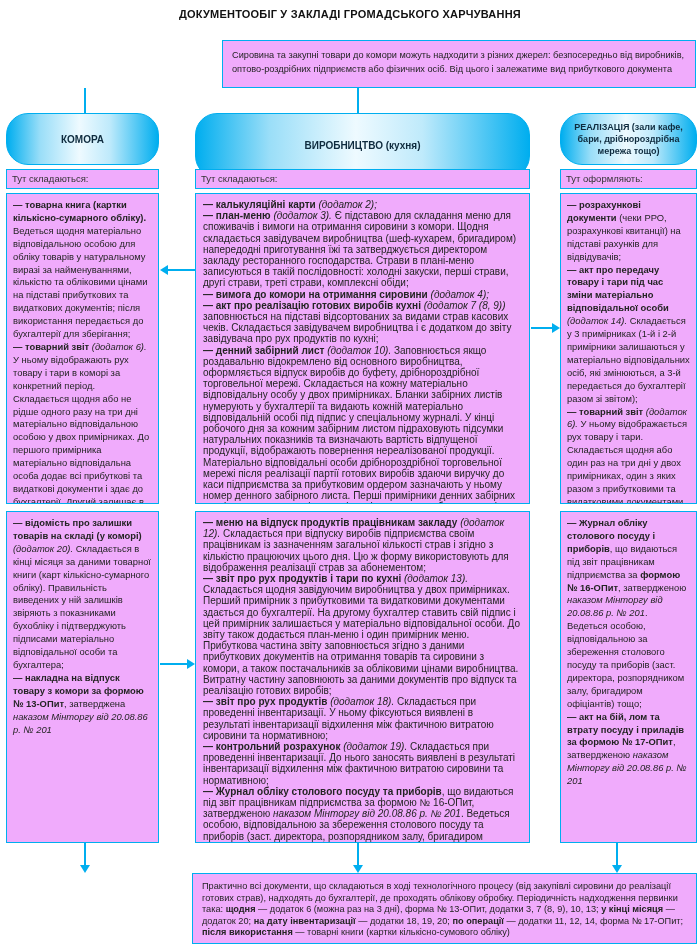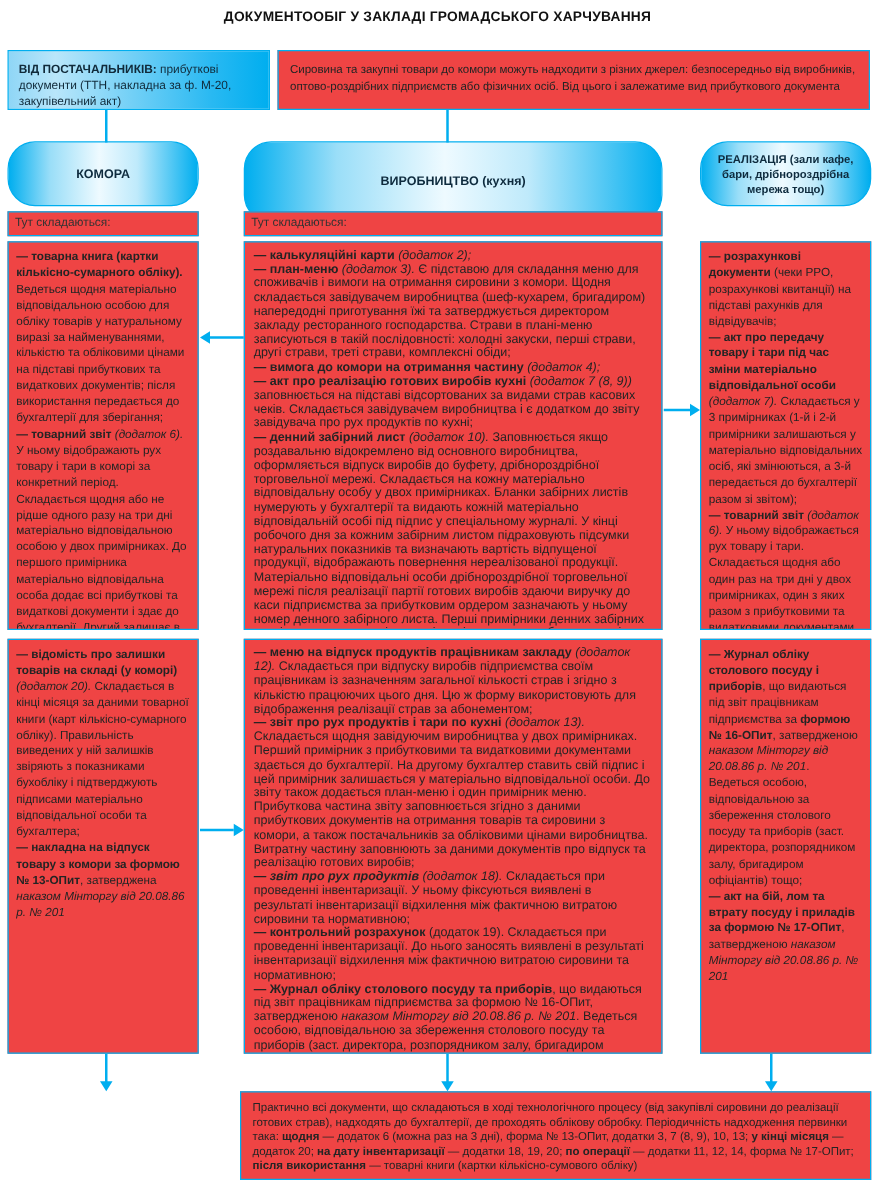--- a/index.html
+++ b/index.html
@@ -5,21 +5,21 @@
   html,body{margin:0;padding:0;background:#ffffff;}
   .page{position:relative;width:700px;height:948px;background:#ffffff;
         font-family:"Liberation Sans", sans-serif;color:#212121;overflow:hidden;}
   .title{position:absolute;top:8px;left:0;width:700px;text-align:center;
          font-size:11px;font-weight:bold;color:#111111;letter-spacing:.2px;}
   .cyanbox{position:absolute;box-sizing:border-box;border:1.5px solid #00aeef;}
   .fillgrad{background:linear-gradient(90deg,#8fd6f6 0%,#b9e6fa 18%,#29b9f2 78%,#00aeef 100%);}
   .hdrgrad{background:linear-gradient(90deg,#00aeef 0%,#9adef8 22%,#eefaff 48%,#bfeafb 68%,#00aeef 100%);border-radius:22px;}
   .hdr{display:flex;align-items:center;justify-content:center;text-align:center;
        font-weight:bold;color:#0e2b3e;}
-  .whitebox{position:absolute;box-sizing:border-box;border:1.4px solid #00aeef;background:#ef4444;}
+  .whitebox{position:absolute;box-sizing:border-box;border:1.4px solid #00aeef;background:#f0abfc;}
   .labelbox{font-size:9.5px;color:#333;padding:3px 5px;box-sizing:border-box;}
   .boxtext{white-space:pre-wrap;overflow:hidden;box-sizing:border-box;color:#242424;}
   .narrowtext{font-size:9.4px;line-height:12.9px;padding:5px 6px;}
   .widetext{font-size:10px;line-height:11.2px;padding:5px 7px;}
   .suppliers{font-size:9.5px;line-height:13px;padding:8px 8px;color:#102a3a;}
   .note{font-size:9.2px;line-height:14px;padding:7px 9px;}
   .summary{font-size:9.2px;line-height:11.6px;padding:7px 9px;}
   .vstem{position:absolute;width:2px;background:#00aeef;}
   .hstem{position:absolute;height:2px;background:#00aeef;}
   .ah{position:absolute;width:0;height:0;}
@@ -27,57 +27,57 @@
   .ah-left{border-top:5px solid transparent;border-bottom:5px solid transparent;border-right:8px solid #00aeef;}
   .ah-right{border-top:5px solid transparent;border-bottom:5px solid transparent;border-left:8px solid #00aeef;}
 </style>
 </head>
 <body>
 
 <div class="page">
 
   <div class="title">ДОКУМЕНТООБІГ У ЗАКЛАДІ ГРОМАДСЬКОГО ХАРЧУВАННЯ</div>
 
-  <div class="cyanbox fillgrad suppliers boxtext" style="left:6px;top:40px;width:210px;height:48px;"><span style="font-weight: bold;">ВІД ПОСТАЧАЛЬНИКІВ:</span><span> прибуткові документи (ТТН, накладна за ф. М-20, закупівельний акт)</span></div>
   <div class="whitebox note boxtext" style="left:222px;top:40px;width:474px;height:48px;">Сировина та закупні товари до комори можуть надходити з різних джерел: безпосередньо від виробників, оптово-роздрібних підприємств або фізичних осіб. Від цього і залежатиме вид прибуткового документа</div>
 
   <div>
     <div class="vstem" style="left:84px;top:88px;height:28px;"></div>
     <div class="ah ah-down" style="left:80px;top:115px;"></div>
   </div>
   <div>
     <div class="vstem" style="left:357px;top:88px;height:28px;"></div>
     <div class="ah ah-down" style="left:353px;top:115px;"></div>
   </div>
 
   <div class="cyanbox hdrgrad hdr" style="left:6px;top:113px;width:153px;height:52px;font-size:10px;">КОМОРА</div>
   <div class="cyanbox hdrgrad hdr" style="left:195px;top:113px;width:335px;height:65px;font-size:10px;">ВИРОБНИЦТВО (кухня)</div>
   <div class="cyanbox hdrgrad hdr" style="left:560px;top:113px;width:137px;height:52px;font-size:9px;line-height:12px;padding:0 4px;">РЕАЛІЗАЦІЯ (зали кафе, бари, дрібнороздрібна мережа тощо)</div>
 
   <div class="whitebox labelbox" style="left:6px;top:169px;width:153px;height:20px;">Тут складаються:</div>
   <div class="whitebox labelbox" style="left:195px;top:169px;width:335px;height:20px;">Тут складаються:</div>
+  <div class="whitebox labelbox" style="left:560px;top:169px;width:137px;height:20px;">Тут оформляють:</div>
 
   <div class="whitebox boxtext narrowtext" style="left:6px;top:193px;width:153px;height:311px;"><span style="font-weight: bold;">— товарна книга (картки кількісно-сумарного обліку).</span><span> Ведеться щодня матеріально відповідальною особою для обліку товарів у натуральному виразі за найменуваннями, кількістю та обліковими цінами на підставі прибуткових та видаткових документів; після використання передається до бухгалтерії для зберігання;
 </span><span style="font-weight: bold;">— товарний звіт </span><span style="font-style: italic;">(додаток 6).</span><span> У ньому відображають рух товару і тари в коморі за конкретний період. Складається щодня або не рідше одного разу на три дні матеріально відповідальною особою у двох примірниках. До першого примірника матеріально відповідальна особа додає всі прибуткові та видаткові документи і здає до бухгалтерії. Другий залишає в себе;</span></div>
   <div class="whitebox boxtext widetext" style="left:195px;top:193px;width:335px;height:311px;"><span style="font-weight: bold;">— калькуляційні карти </span><span style="font-style: italic;">(додаток 2);
 </span><span style="font-weight: bold;">— план-меню </span><span style="font-style: italic;">(додаток 3).</span><span> Є підставою для складання меню для споживачів і вимоги на отримання сировини з комори. Щодня складається завідувачем виробництва (шеф-кухарем, бригадиром) напередодні приготування їжі та затверджується директором закладу ресторанного господарства. Страви в плані-меню записуються в такій послідовності: холодні закуски, перші страви, другі страви, треті страви, комплексні обіди;
-</span><span style="font-weight: bold;">— вимога до комори на отримання частину </span><span style="font-style: italic;">(додаток 4);
+</span><span style="font-weight: bold;">— вимога до комори на отримання сировини </span><span style="font-style: italic;">(додаток 4);
 </span><span style="font-weight: bold; text-align: right;">— акт про реалізацію готових виробів кухні </span><span style="font-style: italic;">(додаток 7 (8, 9))</span><span> заповнюється на підставі відсортованих за видами страв касових чеків. Складається завідувачем виробництва і є додатком до звіту завідувача про рух продуктів по кухні;
 </span><span style="font-weight: bold;">— денний забірний лист </span><span style="font-style: italic;">(додаток 10).</span><span> Заповнюється якщо роздавальню відокремлено від основного виробництва, оформляється відпуск виробів до буфету, дрібнороздрібної торговельної мережі. Складається на кожну матеріально відповідальну особу у двох примірниках. Бланки забірних листів нумерують у бухгалтерії та видають кожній матеріально відповідальній особі під підпис у спеціальному журналі. У кінці робочого дня за кожним забірним листом підраховують підсумки натуральних показників та визначають вартість відпущеної продукції, відображають повернення нереалізованої продукції. Матеріально відповідальні особи дрібнороздрібної торговельної мережі після реалізації партії готових виробів здаючи виручку до каси підприємства за прибутковим ордером зазначають у ньому номер денного забірного листа. Перші примірники денних забірних листів здаються матеріально відповідальними особами разом із товарним звітом до бухгалтерії підприємства, а другі примірники здають завідувачі виробництва разом зі звітом про рух продуктів по кухні;
 </span></div>
   <div class="whitebox boxtext narrowtext" style="left:560px;top:193px;width:137px;height:311px;"><span style="font-weight: bold; text-align: center;">— розрахункові документи</span><span> (чеки РРО, розрахункові квитанції) на підставі рахунків для відвідувачів;
-</span><span style="font-weight: bold;">— акт про передачу товару і тари під час зміни матеріально відповідальної особи </span><span style="font-style: italic;">(додаток 7).</span><span> Складається у 3 примірниках (1-й і 2-й примірники залишаються у матеріально відповідальних осіб, які змінюються, а 3-й передається до бухгалтерії разом зі звітом);
+</span><span style="font-weight: bold;">— акт про передачу товару і тари під час зміни матеріально відповідальної особи </span><span style="font-style: italic;">(додаток 14).</span><span> Складається у 3 примірниках (1-й і 2-й примірники залишаються у матеріально відповідальних осіб, які змінюються, а 3-й передається до бухгалтерії разом зі звітом);
 </span><span style="font-weight: bold;">— товарний звіт </span><span style="font-style: italic;">(додаток 6).</span><span> У ньому відображається рух товару і тари. Складається щодня або один раз на три дні у двох примірниках, один з яких разом з прибутковими та видатковими документами передається до бухгалтерії;</span></div>
 
   <div class="whitebox boxtext narrowtext" style="left:6px;top:511px;width:153px;height:332px;"><span style="font-weight: bold;">— відомість про залишки товарів на складі (у коморі) </span><span style="font-style: italic;">(додаток 20).</span><span> Складається в кінці місяця за даними товарної книги (карт кількісно-сумарного обліку). Правильність виведених у ній залишків звіряють з показниками бухобліку і підтверджують підписами матеріально відповідальної особи та бухгалтера;
 </span><span style="font-weight: bold;">— накладна на відпуск товару з комори за формою № 13-ОПит</span><span>, затверджена </span><span style="font-style: italic;">наказом Мінторгу від 20.08.86 р. № 201</span></div>
   <div class="whitebox boxtext widetext" style="left:195px;top:511px;width:335px;height:332px;"><span style="font-weight: bold;">— меню на відпуск продуктів працівникам закладу </span><span style="font-style: italic;">(додаток 12).</span><span> Складається при відпуску виробів підприємства своїм працівникам із зазначенням загальної кількості страв і згідно з кількістю працюючих цього дня. Цю ж форму використовують для відображення реалізації страв за абонементом;
 </span><span style="font-weight: bold;">— звіт про рух продуктів і тари по кухні </span><span style="font-style: italic;">(додаток 13).</span><span> Складається щодня завідуючим виробництва у двох примірниках. Перший примірник з прибутковими та видатковими документами здається до бухгалтерії. На другому бухгалтер ставить свій підпис і цей примірник залишається у матеріально відповідальної особи. До звіту також додається план-меню і один примірник меню. Прибуткова частина звіту заповнюється згідно з даними прибуткових документів на отримання товарів та сировини з комори, а також постачальників за обліковими цінами виробництва. Витратну частину заповнюють за даними документів про відпуск та реалізацію готових виробів;
-</span><span style="font-weight: bold; font-style: italic;">— звіт про рух продуктів </span><span style="font-style: italic;">(додаток 18).</span><span> Складається при проведенні інвентаризації. У ньому фіксуються виявлені в результаті інвентаризації відхилення між фактичною витратою сировини та нормативною;
-</span><span style="font-weight: bold;">— контрольний розрахунок </span><span style="">(додаток 19).</span><span> Складається при проведенні інвентаризації. До нього заносять виявлені в результаті інвентаризації відхилення між фактичною витратою сировини та нормативною;
+</span><span style="font-weight: bold;">— звіт про рух продуктів </span><span style="font-style: italic;">(додаток 18).</span><span> Складається при проведенні інвентаризації. У ньому фіксуються виявлені в результаті інвентаризації відхилення між фактичною витратою сировини та нормативною;
+</span><span style="font-weight: bold;">— контрольний розрахунок </span><span style="font-style: italic;">(додаток 19).</span><span> Складається при проведенні інвентаризації. До нього заносять виявлені в результаті інвентаризації відхилення між фактичною витратою сировини та нормативною;
 </span><span style="font-weight: bold;">— Журнал обліку столового посуду та приборів</span><span>, що видаються під звіт працівникам підприємства за формою № 16-ОПит, затвердженою </span><span style="font-style: italic;">наказом Мінторгу від 20.08.86 р. № 201</span><span>. Ведеться особою, відповідальною за збереження столового посуду та приборів (заст. директора, розпорядником залу, бригадиром офіціантів) тощо;
 </span><span style="font-weight: bold;">— акт на бій, лом та втрату посуду і приборів за формою № 17-ОПит</span><span>, затвердженою </span><span style="font-style: italic;">наказом Мінторгу від 20.08.86 р. № 201</span></div>
   <div class="whitebox boxtext narrowtext" style="left:560px;top:511px;width:137px;height:332px;"><span style="font-weight: bold;">— Журнал обліку столового посуду і приборів</span><span>, що видаються під звіт працівникам підприємства за </span><span style="font-weight: bold;">формою № 16-ОПит</span><span>, затвердженою </span><span style="font-style: italic;">наказом Мінторгу від 20.08.86 р. № 201</span><span>. Ведеться особою, відповідальною за збереження столового посуду та приборів (заст. директора, розпорядником залу, бригадиром офіціантів) тощо;
 </span><span style="font-weight: bold;">— акт на бій, лом та втрату посуду і приладів за формою № 17-ОПит</span><span>, затвердженою </span><span style="font-style: italic;">наказом Мінторгу від 20.08.86 р. № 201</span></div>
 
   <div>
     <div class="hstem" style="left:168px;top:269px;width:27px;"></div>
     <div class="ah ah-left" style="left:160px;top:265px;"></div>
   </div>
   <div>

